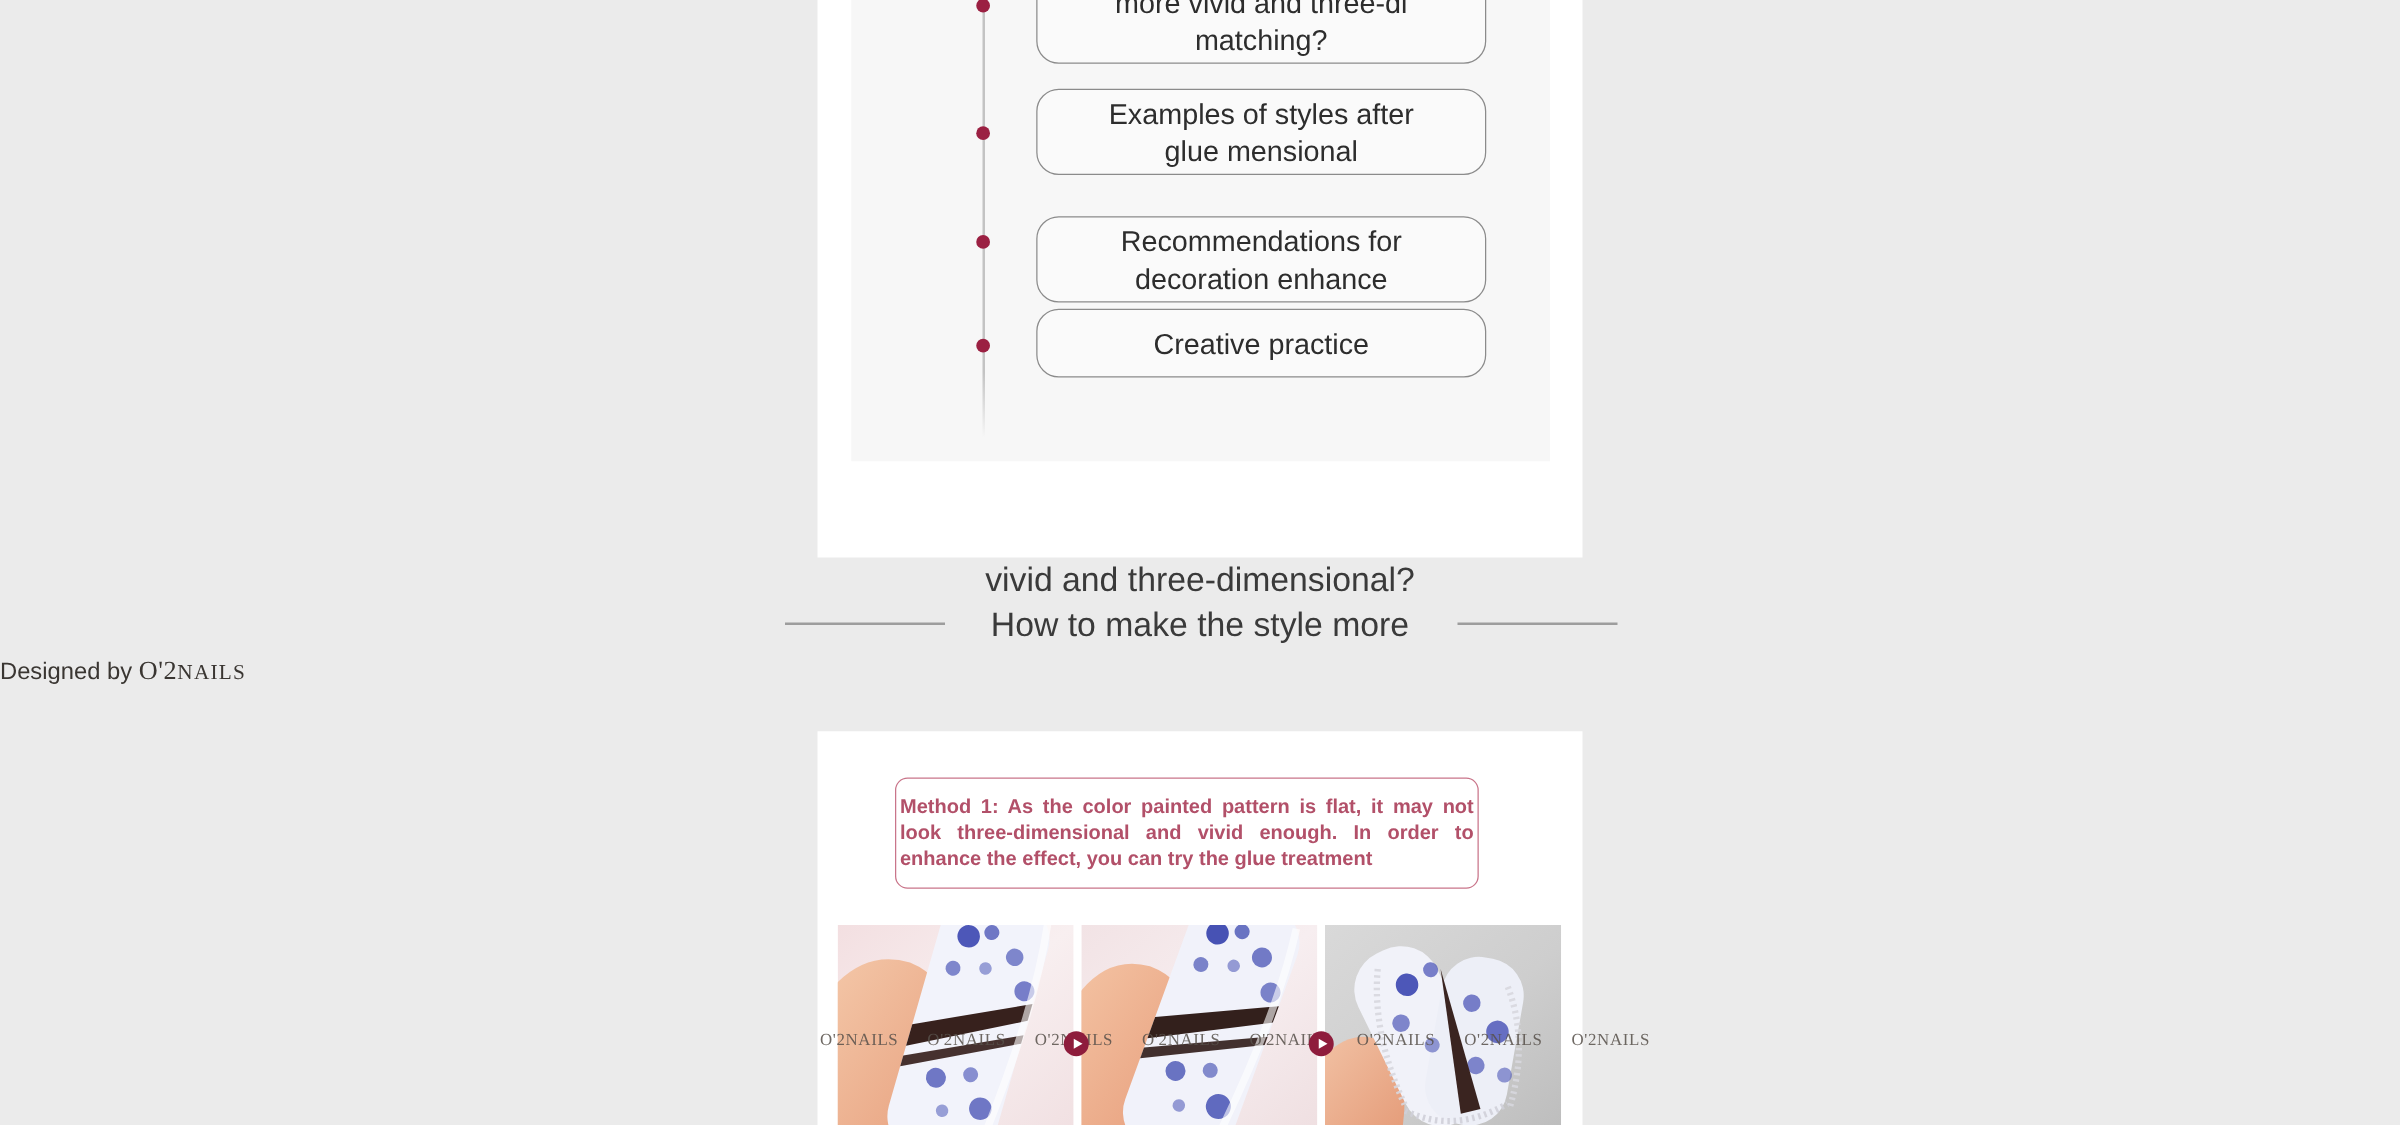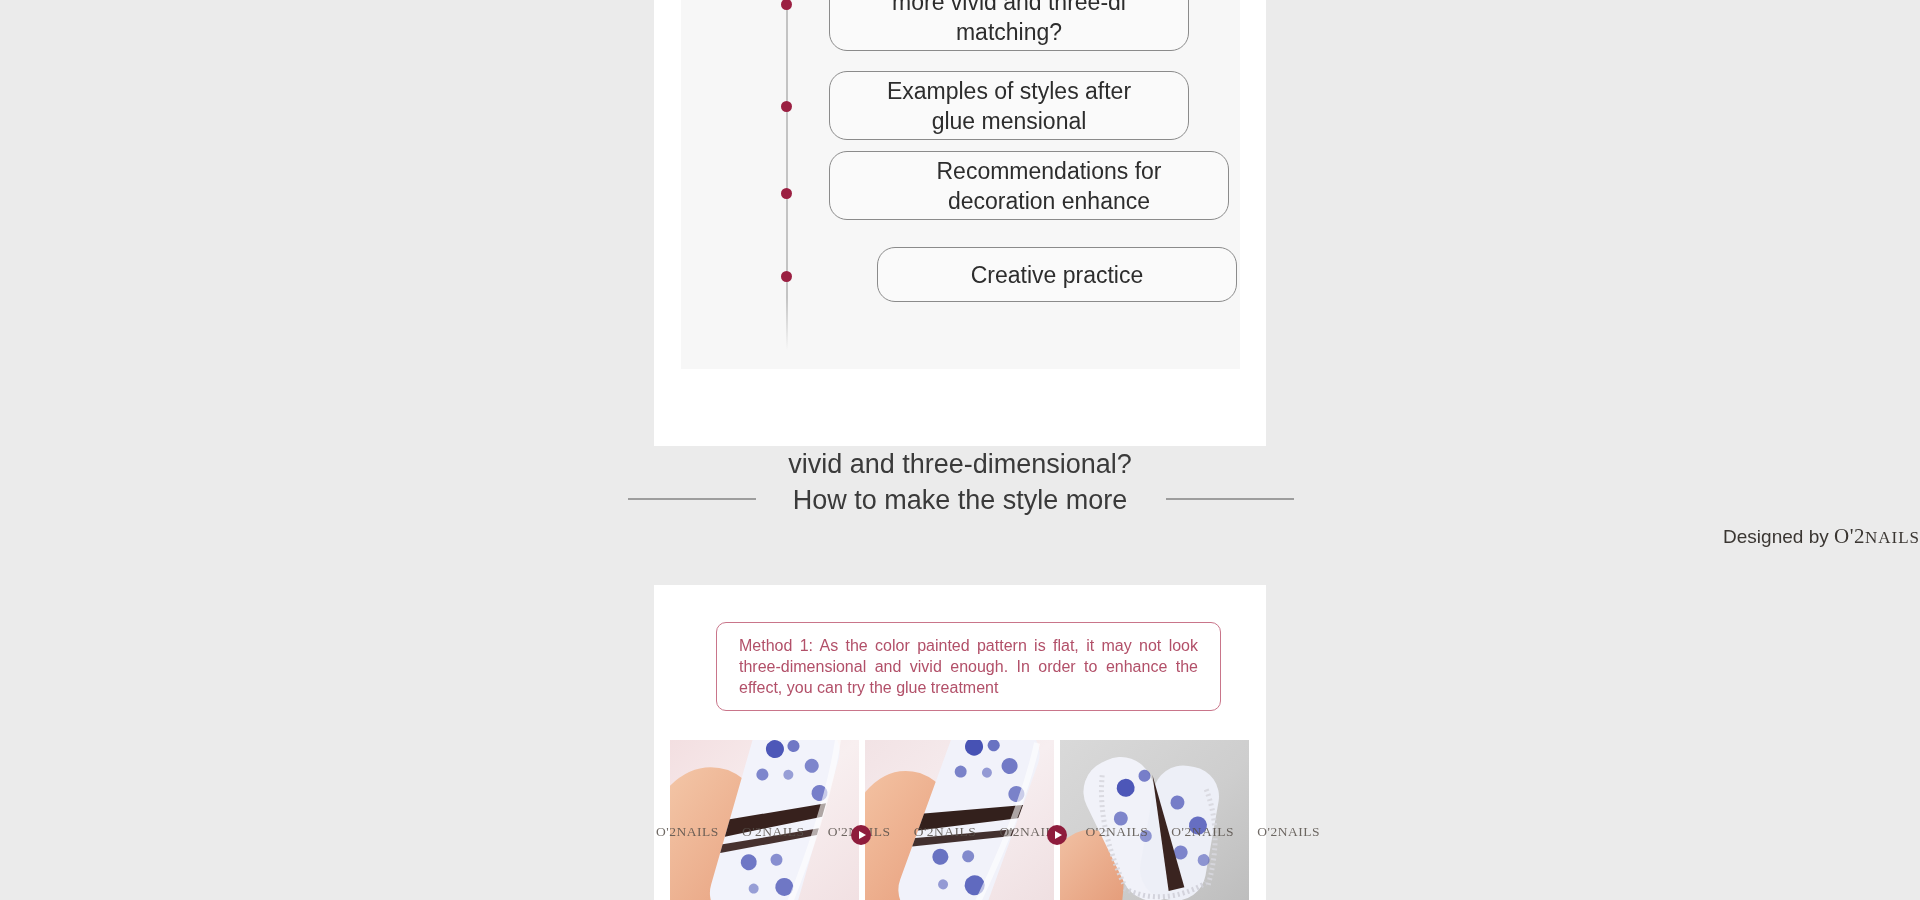--- a/index.html
+++ b/index.html
@@ -15,30 +15,30 @@
   .agenda-btn{position:absolute;left:148px;width:358px;background:#fafafa;border:1.5px solid #8b8b8b;
               border-radius:18px;display:flex;flex-direction:column;justify-content:center;
               align-items:center;font-size:23px;line-height:30px;color:#2d2d2d;text-align:center;}
   .agenda-btn span{display:block;min-height:30px;}
 
   
   .heading{position:absolute;left:0;top:446px;width:1920px;text-align:center;
            font-size:27px;line-height:36px;color:#3a3a3a;}
   .rule{position:absolute;top:498px;height:1.5px;width:128px;background:#9d9d9d;}
   .rule.left{left:628px;} .rule.right{left:1166px;}
-  .byline{position:absolute;left:0;top:524px;width:1920px;text-align:right;color:#3a3632;
+  .byline{position:absolute;left:0;top:524px;width:1920px;text-align:left;color:#3a3632;
           font-size:19px;}
   .brand{font-family:"Liberation Serif",serif;font-size:21px;letter-spacing:.5px;}
   .brand .sc{font-size:17px;letter-spacing:1px;}
 
   
   .bottom-card{position:absolute;left:654px;top:585px;width:612px;height:315px;background:#ffffff;}
   .method-box{position:absolute;left:62px;top:37px;width:459px;border:1.5px solid #c9758a;
-              border-radius:10px;padding:12px 22px;color:#b25069;font-size:16px;line-height:21px;
-              text-align:justify;}
+              border-radius:10px;padding:12px 3px;color:#b25069;font-size:16px;line-height:21px;
+              text-align:justify;font-weight:bold;}
   .photo{position:absolute;top:155px;width:189px;height:165px;overflow:hidden;}
   .photo svg{display:block;width:189px;height:165px;}
   .photo.p1{left:16px;} .photo.p2{left:211px;} .photo.p3{left:406px;}
 
   
   .wm-strip{position:absolute;left:656px;top:824px;width:664px;display:flex;
             justify-content:space-between;z-index:5;pointer-events:none;}
   .wm{font-family:"Liberation Serif",serif;font-size:13.5px;letter-spacing:.5px;color:#57504a;
       opacity:.85;white-space:nowrap;}
   .play-btn{position:absolute;top:825px;width:20px;height:20px;border-radius:50%;background:#8e1c3c;
@@ -65,26 +65,26 @@
         <span></span>
         <span>more vivid and three-di</span>
         <span>matching?</span>
       </div>
 
       <div class="agenda-btn" style="top:71px;height:67px;">
         <span>Examples of styles after</span>
         <span>glue mensional</span>
       </div>
 
-      <div class="agenda-btn" style="top:151px;height:67px;padding-left:40px;">
+      <div class="agenda-btn" style="top:173px;height:67px;">
         <span>Recommendations for</span>
         <span>decoration enhance</span>
       </div>
 
-      <div class="agenda-btn" style="top:247px;height:53px;margin-left:48px;">
+      <div class="agenda-btn" style="top:247px;height:53px;">
         <span>Creative practice</span>
       </div>
     </div>
   </div>
 
   <div class="heading">
     <div>vivid and three-dimensional?</div>
     <div>How to make the style more</div>
   </div>
   <div class="rule left"></div>

